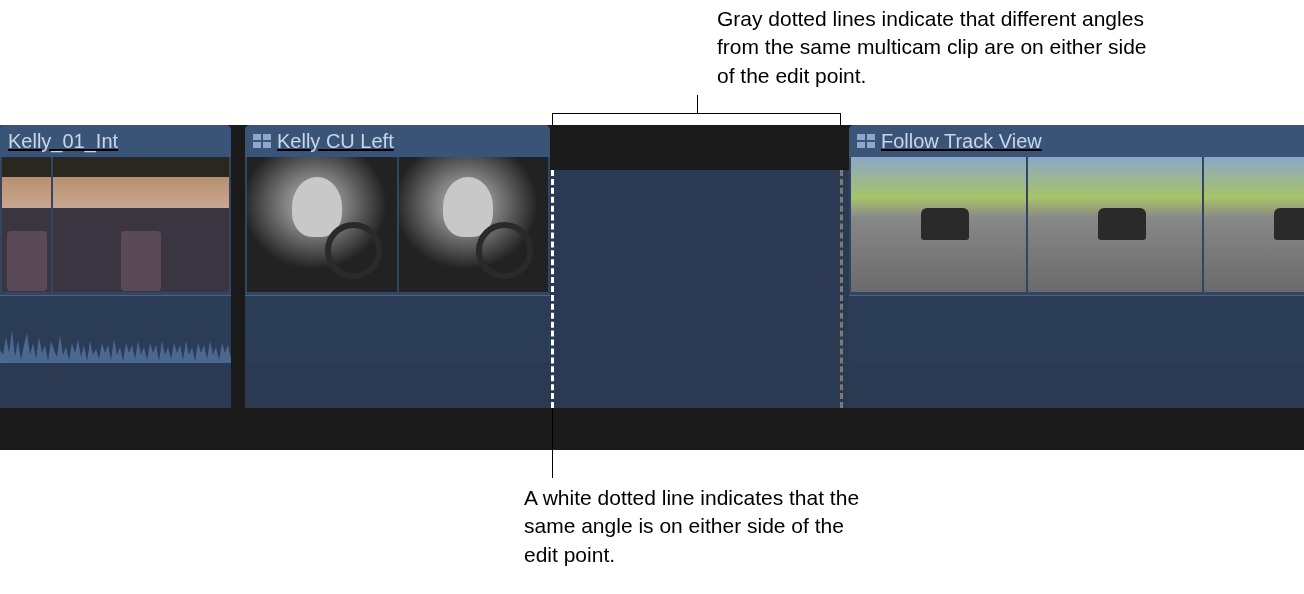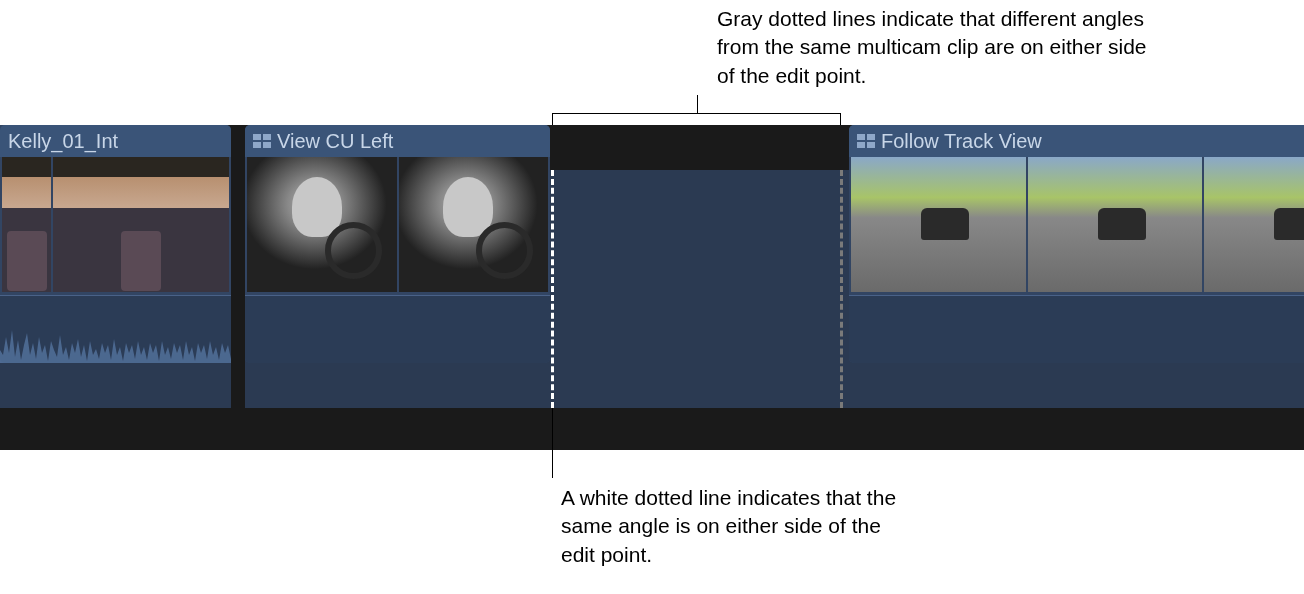--- a/index.html
+++ b/index.html
@@ -18,21 +18,21 @@
       font-weight: 400;
     }
     .annotation-top {
       top: 5px;
       left: 689px;
       width: 440px;
       margin-left: 28px;
     }
     .annotation-bottom {
       top: 484px;
-      left: 561px;
+      left: 524px;
       width: 340px;
     }
     
     .callout-line {
       position: absolute;
       background: #000;
     }
     .timeline-container {
       position: absolute;
       top: 125px;
@@ -48,20 +48,21 @@
       right: 0;
       height: 238px;
       background: #2b3a52;
     }
     .clip {
       position: absolute;
       top: 0;
       height: 238px;
       background: #324563;
       border-radius: 5px;
+      text-decoration: underline;
     }
     .clip-header {
       height: 32px;
       display: flex;
       align-items: center;
       padding: 0 8px;
       gap: 6px;
       background: #3a5478;
       border-radius: 5px 5px 0 0;
       color: #c8d6e8;
@@ -197,21 +198,21 @@
   <div class="clip-gap" style="left:231px; width:14px;"></div>
 
   <div class="clip" style="left:245px; width:305px;">
     <div class="clip-header">
       <span class="multicam-icon">
           <span></span>
           <span></span>
           <span></span>
           <span></span>
         </span>
-      <span>View CU Left</span>
+      <span>Kelly CU Left</span>
     </div>
     <div class="clip-thumbs">
       <div class="thumb scene-driver"></div>
       <div class="thumb scene-driver"></div>
     </div>
     <div class="clip-audio"></div>
   </div>
 
   <div class="edit-divider edit-white" style="left:551px;"></div>
 

